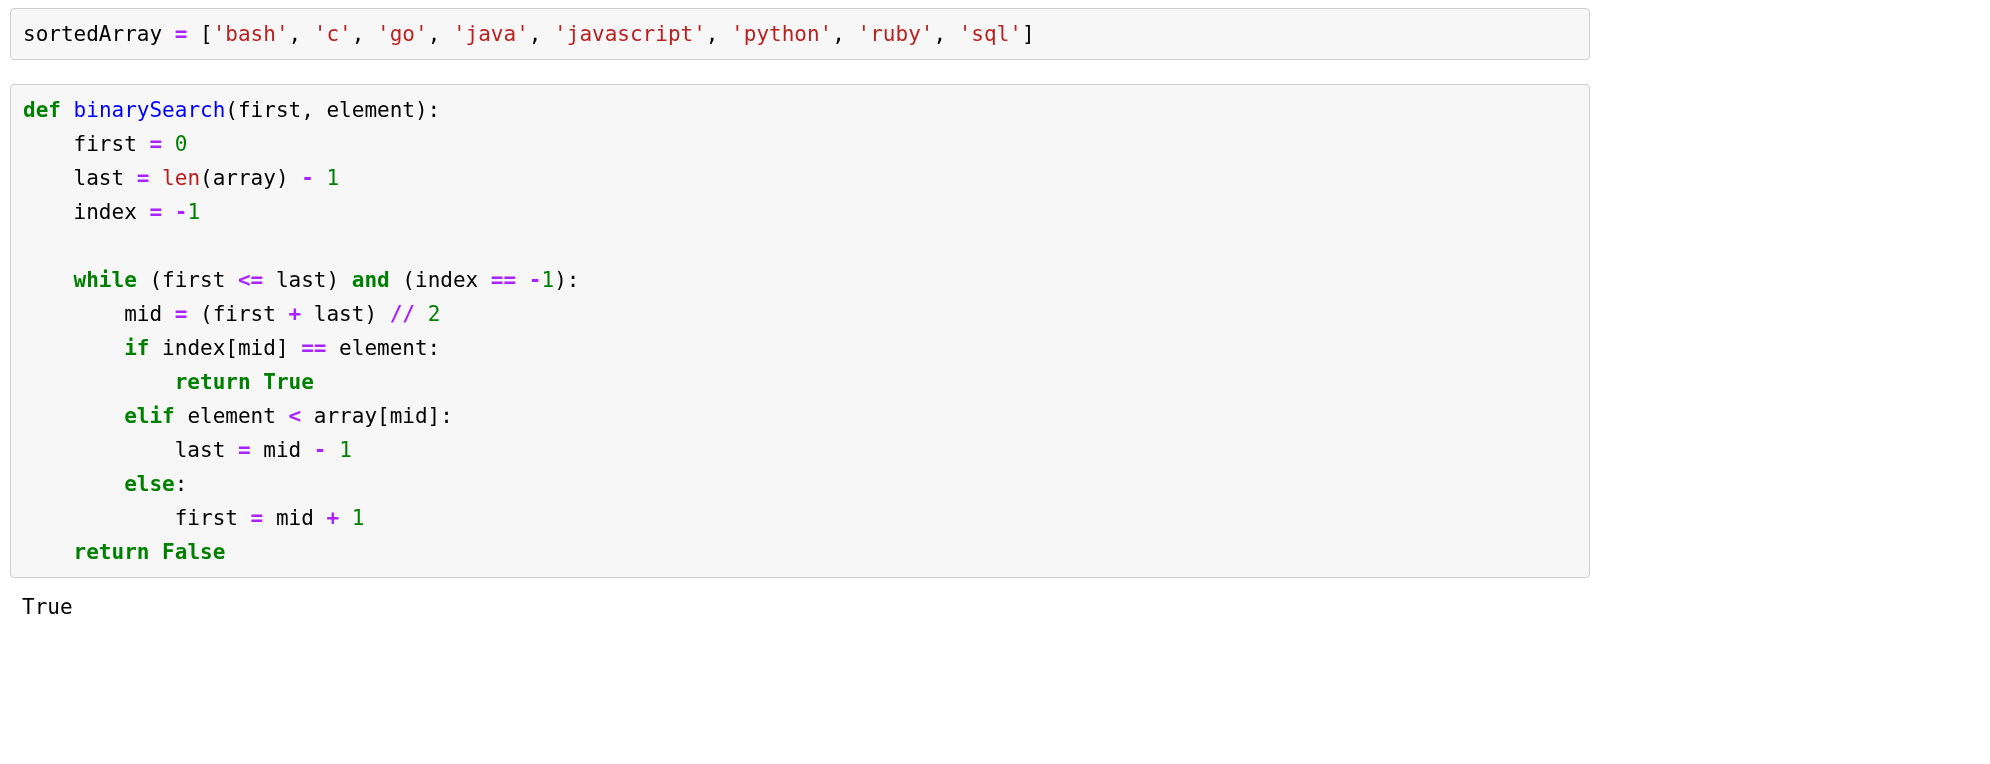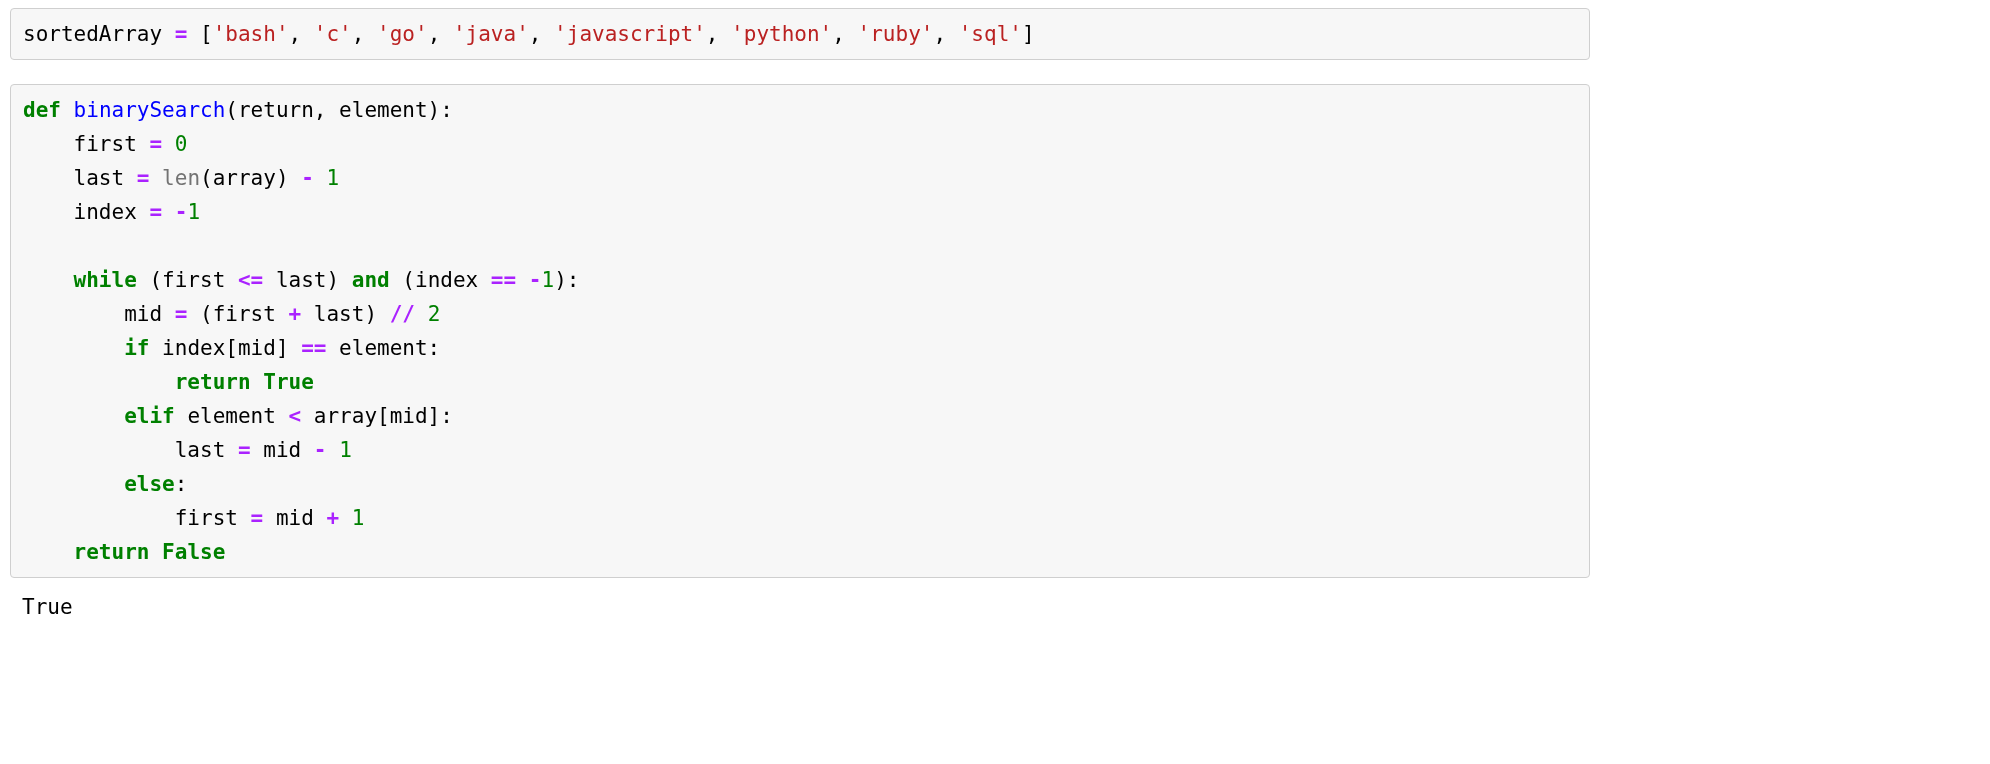--- a/index.html
+++ b/index.html
@@ -52,39 +52,39 @@
     font-size: 21px;
     line-height: 30px;
     color: #000000;
     white-space: pre;
   }
 
   
   .k   { color: #008000; font-weight: bold; margin-top: 32px; }   
   .kc  { color: #008000; font-weight: bold; }   
   .nf  { color: #0000FF; text-align: right; }                      
-  .nb  { color: #737373; }                      
+  .nb  { color: #b91c1c; }                      
   .o   { color: #AA22FF; font-weight: bold; }   
   .s   { color: #BA2121; }                      
   .mi  { color: #008000; }                      
   .p   { color: #000000; }                      
   .gr  { color: #00A000; }                      
   .n   { color: #000000; }                      
 </style>
 </head>
 <body>
 
 <div class="notebook">
 
   <div class="cell first">
     <pre class="code"><code><span><span class="n">sortedArray </span><span class="o">=</span><span class="p"> [</span><span class="s">'bash'</span><span class="p">, </span><span class="s">'c'</span><span class="p">, </span><span class="s">'go'</span><span class="p">, </span><span class="s">'java'</span><span class="p">, </span><span class="s">'javascript'</span><span class="p">, </span><span class="s">'python'</span><span class="p">, </span><span class="s">'ruby'</span><span class="p">, </span><span class="s">'sql'</span><span class="p">]</span></span></code></pre>
   </div>
 
   <div class="cell gap-above">
-    <pre class="code"><code><span><span class="k">def</span><span class="p"> </span><span class="nf">binarySearch</span><span class="p">(return, element):</span></span>
+    <pre class="code"><code><span><span class="k">def</span><span class="p"> </span><span class="nf">binarySearch</span><span class="p">(first, element):</span></span>
 <span><span class="n">    first </span><span class="o">=</span><span class="p"> </span><span class="mi">0</span></span>
 <span><span class="n">    last </span><span class="o">=</span><span class="p"> </span><span class="nb">len</span><span class="p">(array) </span><span class="o">-</span><span class="p"> </span><span class="mi">1</span></span>
 <span><span class="n">    index </span><span class="o">=</span><span class="p"> </span><span class="o">-</span><span class="mi">1</span></span>
 <span><span class="p"></span></span>
 <span><span class="p">    </span><span class="k">while</span><span class="p"> (first </span><span class="o">&lt;=</span><span class="p"> last) </span><span class="k">and</span><span class="p"> (index </span><span class="o">==</span><span class="p"> </span><span class="o">-</span><span class="mi">1</span><span class="p">):</span></span>
 <span><span class="n">        mid </span><span class="o">=</span><span class="p"> (first </span><span class="o">+</span><span class="p"> last) </span><span class="o">//</span><span class="p"> </span><span class="mi">2</span></span>
 <span><span class="p">        </span><span class="k">if</span><span class="p"> index[mid] </span><span class="o">==</span><span class="p"> element:</span></span>
 <span><span class="p">            </span><span class="k">return</span><span class="p"> </span><span class="kc">True</span></span>
 <span><span class="p">        </span><span class="k">elif</span><span class="p"> element </span><span class="o">&lt;</span><span class="p"> array[mid]:</span></span>
 <span><span class="n">            last </span><span class="o">=</span><span class="p"> mid </span><span class="o">-</span><span class="p"> </span><span class="mi">1</span></span>

